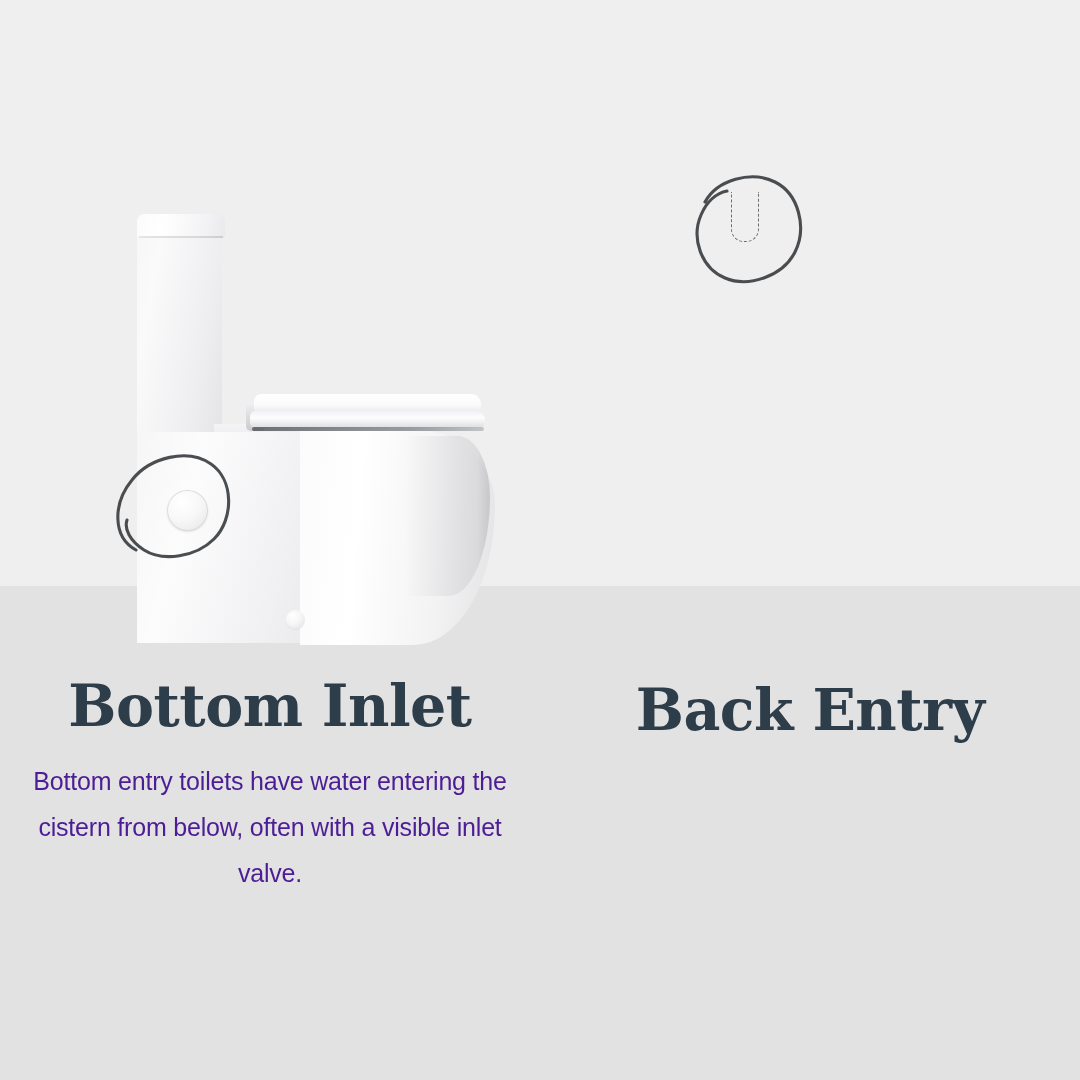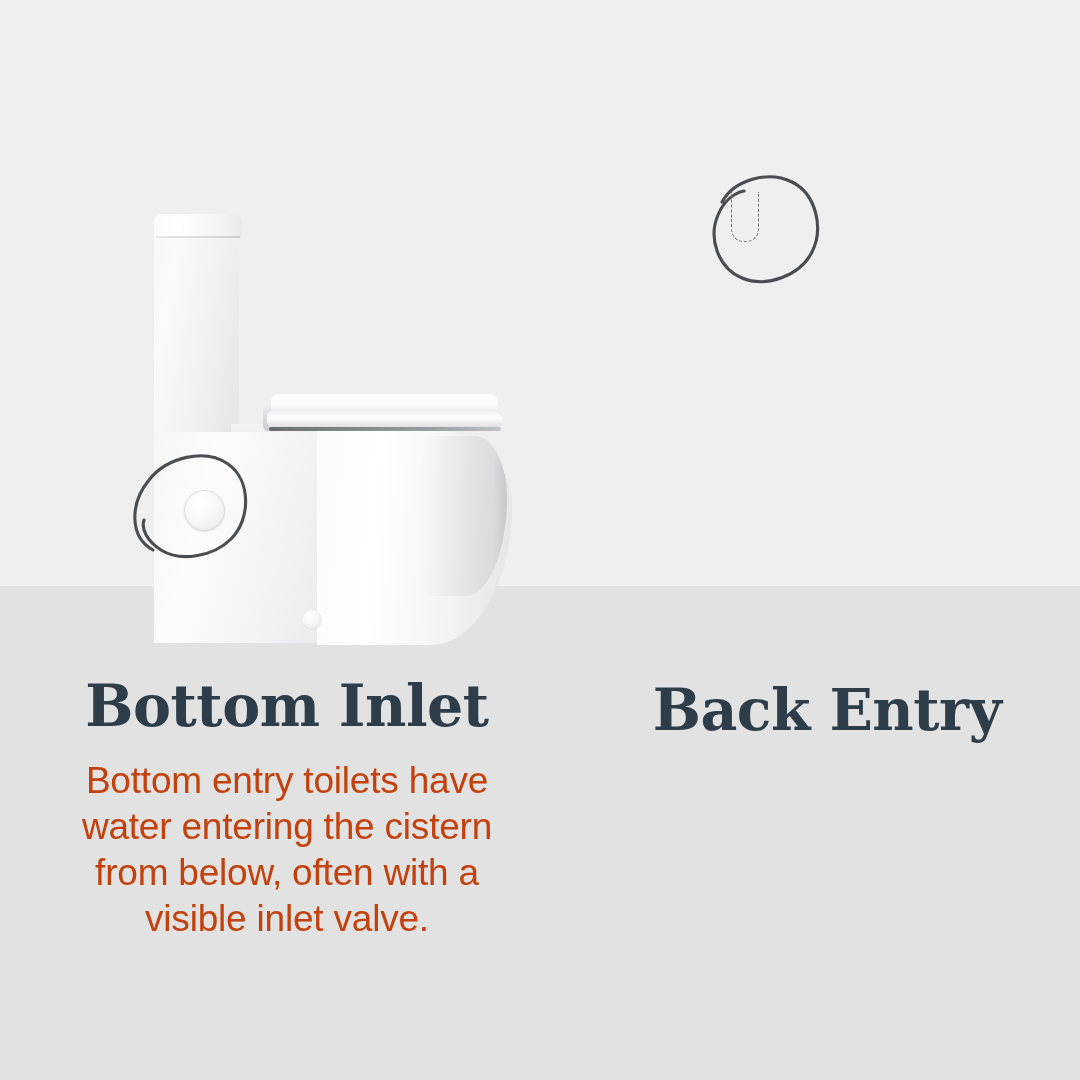--- a/index.html
+++ b/index.html
@@ -29,21 +29,20 @@
     width: 1080px; height: 494px;
     background: #e3e2e2;
   }
 
   
   .col {
     position: absolute;
     top: 0;
     width: 540px;
     height: 1080px;
-    margin-left: 17px;
   }
   .col-left  { left: 0; }
   .col-right { left: 540px; }
 
   
   .txt-wrap {
     position: absolute;
     left: 0;
     width: 540px;
     text-align: center;
@@ -54,23 +53,23 @@
     font-size: 57px;
     letter-spacing: -0.5px;
     color: #2e3d4a;
     line-height: 1.06;
     margin: 0;
     white-space: nowrap;
   }
   .body-copy {
     font-family: "Liberation Sans", sans-serif;
     font-weight: 400;
-    font-size: 37px;
+    font-size: 25px;
     line-height: 46px;
-    color: #c2410c;
+    color: #4c1d95;
     margin: 0;
     padding: 0 28px;
     letter-spacing: -0.2px;
   }
   .txt-left  { top: 676px; }
   .txt-right { top: 680px; }
   .heading-gap { height: 22px; }
 
   
   .illus {

